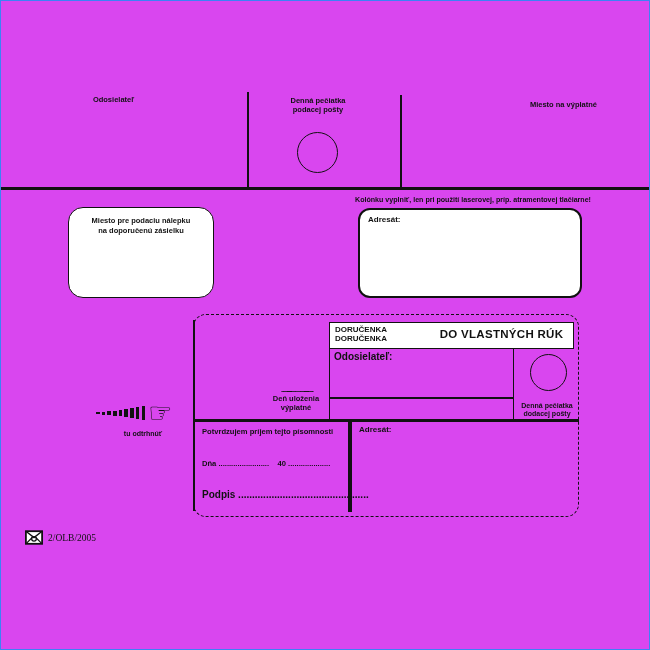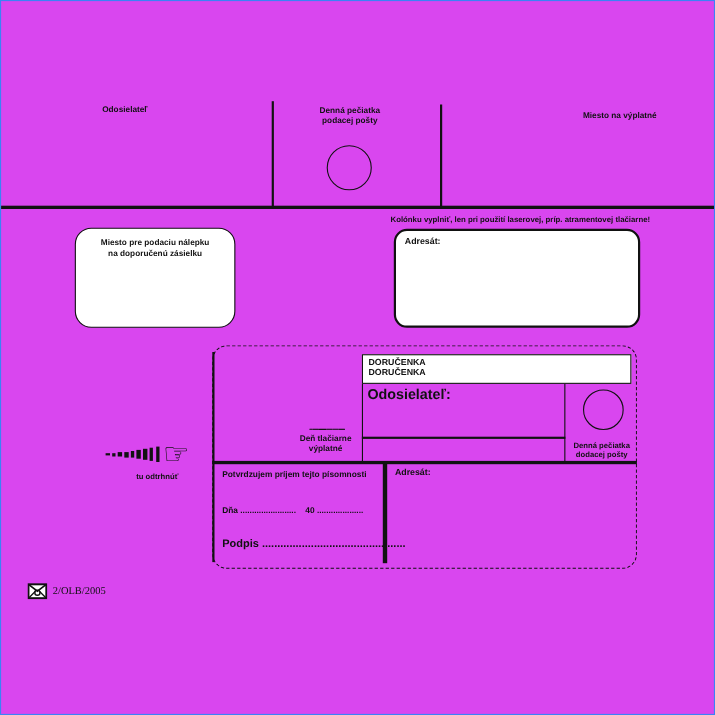--- a/index.html
+++ b/index.html
@@ -30,21 +30,21 @@
   #addressee-box-top .lbl{position:absolute;left:8px;top:5px;font-size:8px;}
   
   #card-outline{left:192px;top:313px;width:386px;height:203px;border:1.7px dashed #111;border-radius:13px;box-sizing:border-box;background:transparent;}
   #card-left-edge{left:191.8px;top:319px;width:2.4px;height:191px;}
   #card-header-box{left:328px;top:321px;width:245px;height:27px;}
   #card-title-left{left:334px;top:324px;font-size:8px;line-height:9px;}
   #card-title-right{left:428px;top:327px;width:145px;font-size:11.5px;letter-spacing:.3px;}
   #card-v1{left:327.5px;top:348px;width:1.6px;height:72px;}
   #card-sender-bottom{left:328px;top:396px;width:185px;height:1.5px;}
   #card-v2{left:511.5px;top:348px;width:1.6px;height:72px;}
-  #card-sender-label{left:333px;top:350px;font-size:13px;}
+  #card-sender-label{left:333px;top:350px;font-size:10px;}
   #card-thick-h{left:192px;top:418px;width:386px;height:3px;}
   #card-circle{left:528.5px;top:352.5px;width:37px;height:37px;border:1.6px solid #111;border-radius:50%;box-sizing:border-box;}
   #card-stamp-caption{left:510px;top:401px;width:72px;font-size:7px;line-height:8px;}
   #deposit-dots{left:260px;top:385px;width:72px;font-size:7px;letter-spacing:-1px;}
   #deposit-label{left:256px;top:394px;width:78px;font-size:7.5px;line-height:8.5px;}
   #confirm-text{left:201px;top:426px;font-size:7.6px;text-align:right;}
   #date-line{left:201px;top:458px;font-size:7.6px;}
   #signature-line{left:201px;top:488px;font-size:10px;}
   #card-thick-v{left:347px;top:420px;width:4px;height:91px;}
   #card-addressee-label{left:358px;top:424px;font-size:8px;}
@@ -83,35 +83,36 @@
   </div>
 
   <div class="abs" id="card-outline"></div>
   <div class="abs line" id="card-left-edge"></div>
 
   <div class="abs box" id="card-header-box"></div>
   <div class="abs lbl" id="card-title-left">
     <div>DORUČENKA</div>
     <div>DORUČENKA</div>
   </div>
+  <div class="abs lbl ctr" id="card-title-right">DO VLASTNÝCH RÚK</div>
 
   <div class="abs line" id="card-v1"></div>
   <div class="abs line" id="card-sender-bottom"></div>
   <div class="abs line" id="card-v2"></div>
   <div class="abs lbl" id="card-sender-label">Odosielateľ:</div>
 
   <div class="abs" id="card-circle"></div>
   <div class="abs lbl ctr" id="card-stamp-caption">
     <div>Denná pečiatka</div>
     <div>dodacej pošty</div>
   </div>
 
   <div class="abs lbl ctr dots" id="deposit-dots">..................................</div>
   <div class="abs lbl ctr" id="deposit-label">
-    <div>Deň tlačiarne</div>
+    <div>Deň uloženia</div>
     <div>výplatné</div>
   </div>
 
   <div class="abs line" id="card-thick-h"></div>
   <div class="abs line" id="card-thick-v"></div>
 
   <div class="abs lbl" id="confirm-text">Potvrdzujem príjem tejto písomnosti</div>
   <div class="abs lbl dots" id="date-line">Dňa ........................    40 ....................</div>
   <div class="abs lbl dots" id="signature-line">Podpis ...............................................</div>
   <div class="abs lbl" id="card-addressee-label">Adresát:</div>

